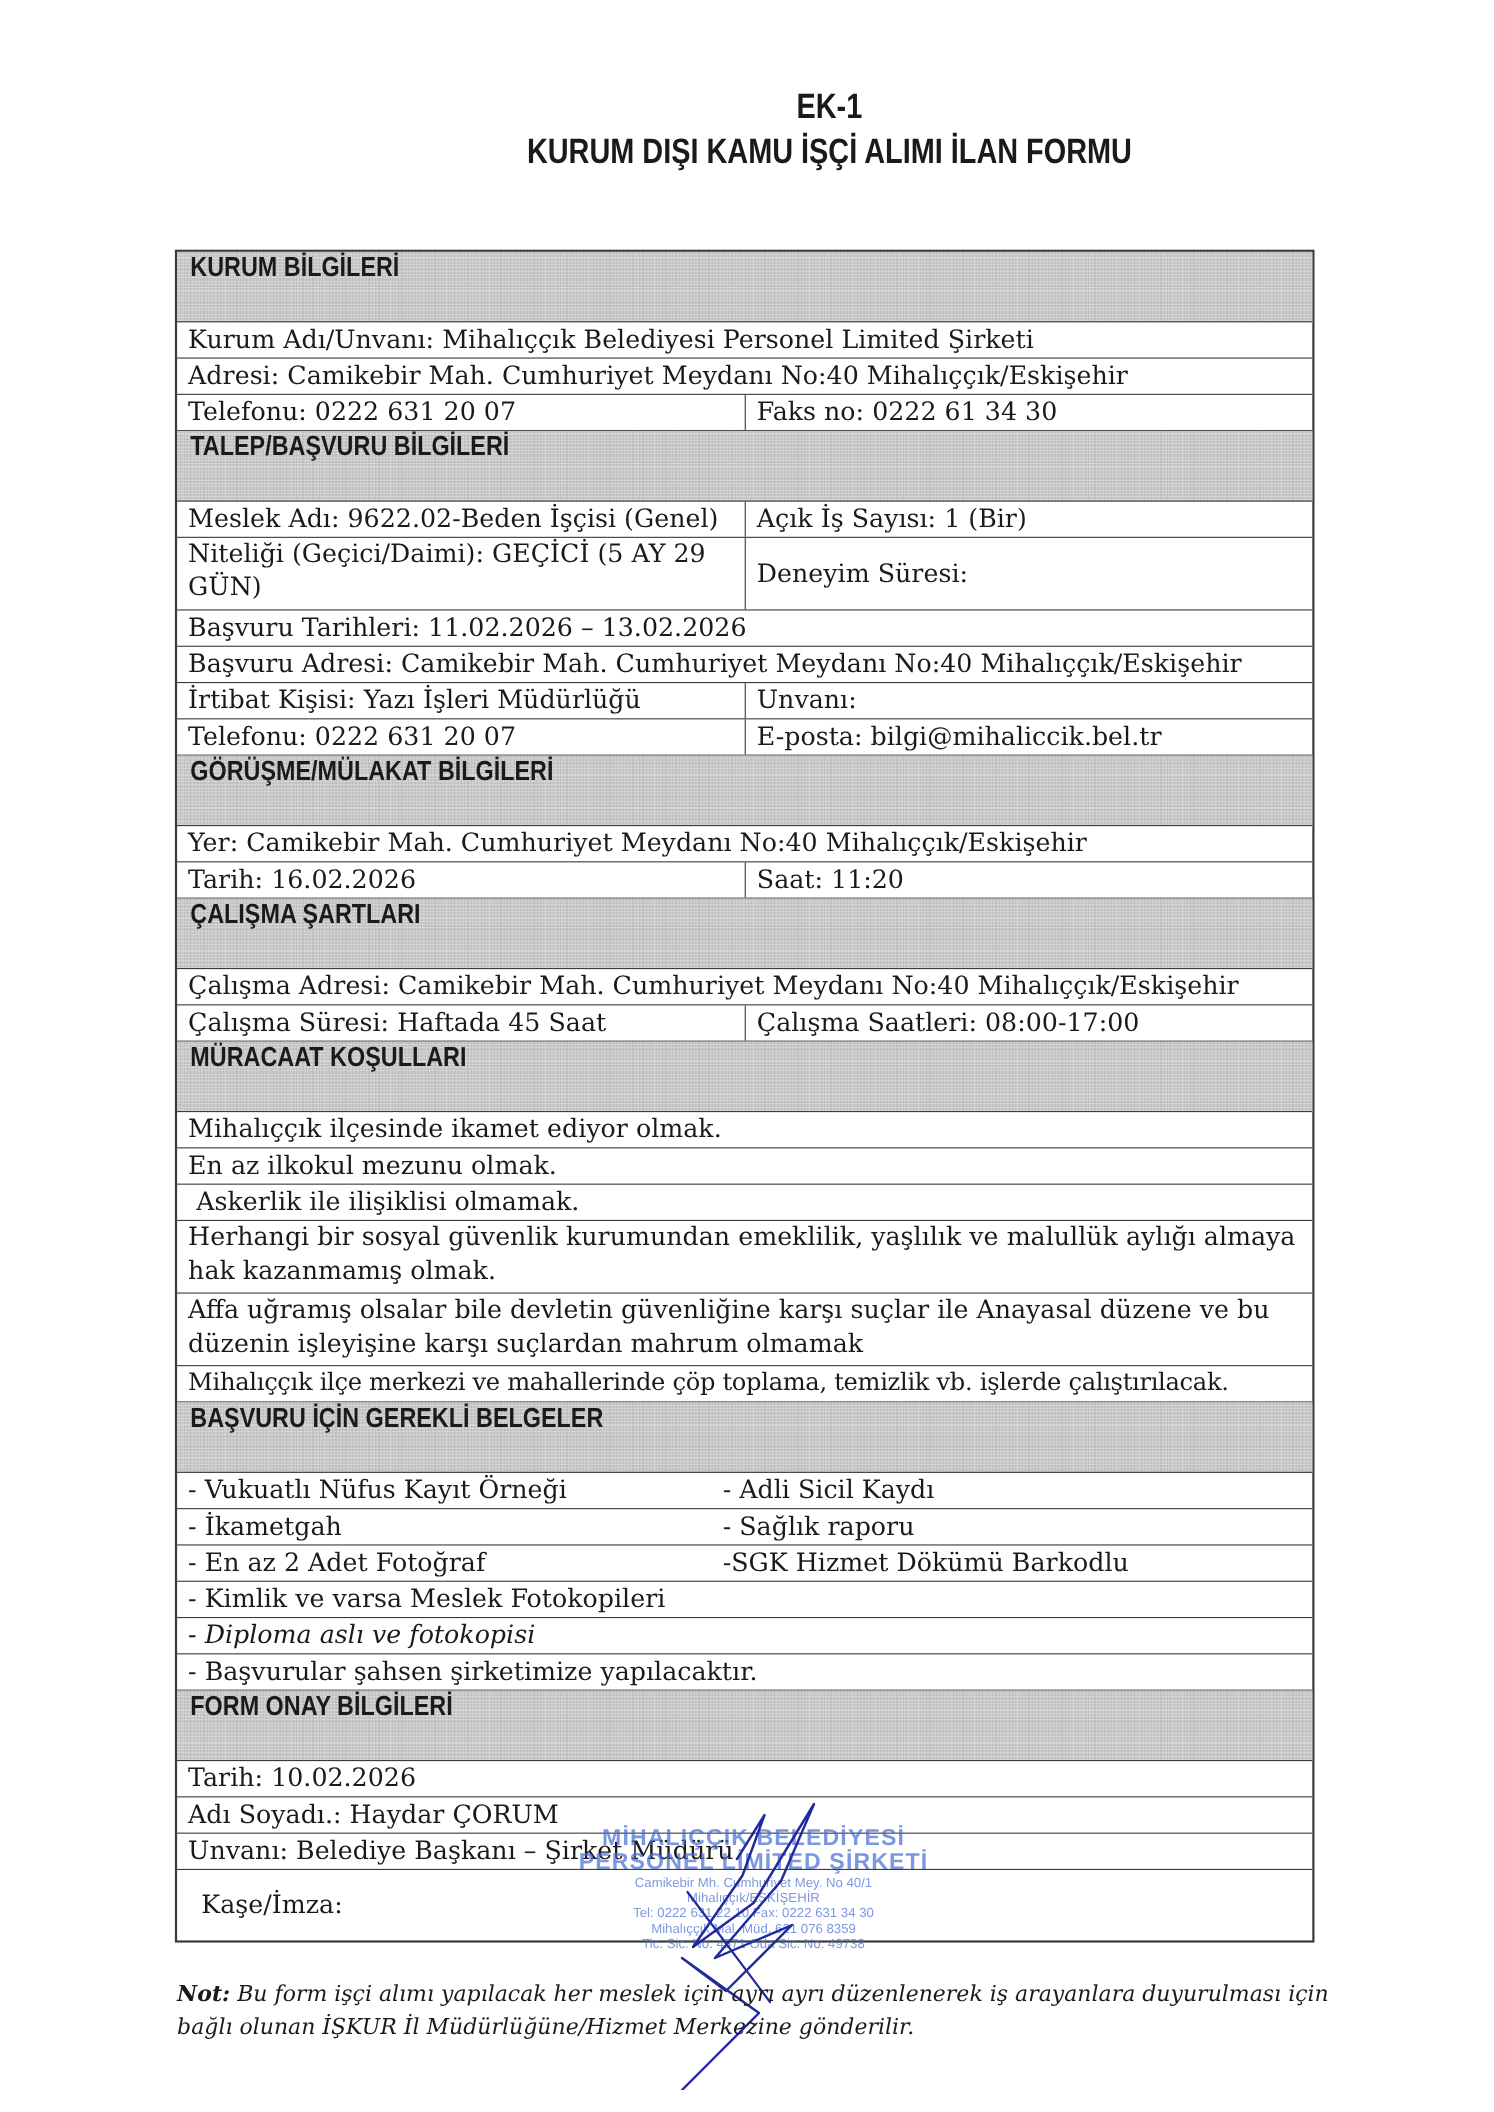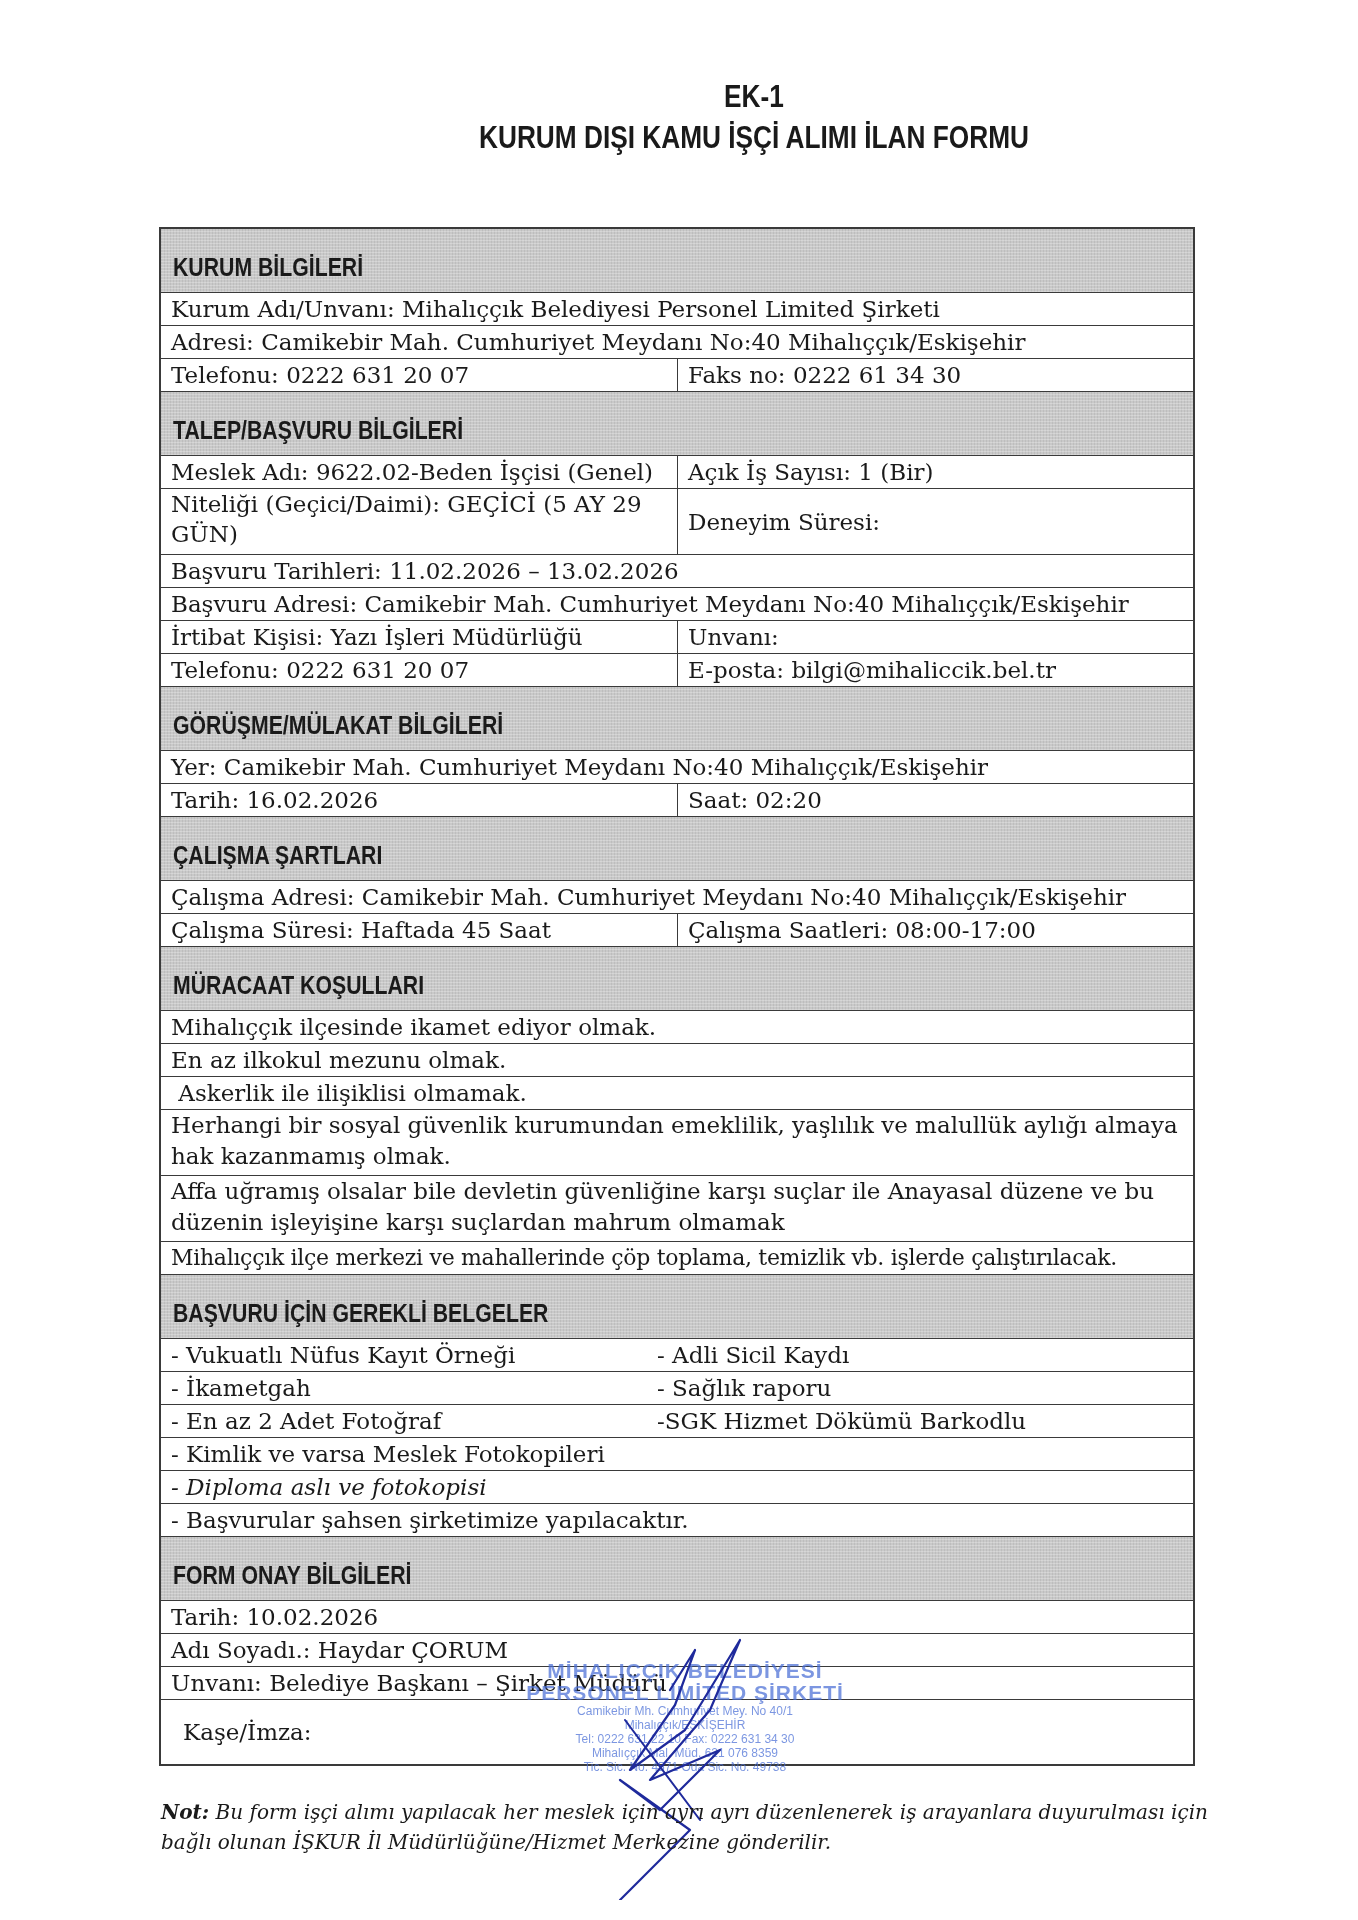--- a/index.html
+++ b/index.html
@@ -31,21 +31,21 @@
     .cell { padding: 0 10px; box-sizing: border-box; display: flex; align-items: center; }
     .cell.left { width: 517px; border-right: 1.5px solid #3a3a3a; }
     .cell.right { flex: 1; }
     .cell.full { flex: 1; }
     .section {
       height: 64px; border-bottom: 1.5px solid #3a3a3a;
       background-color: #c9c9c9;
       background-image:
         repeating-linear-gradient(0deg, rgba(255,255,255,0.25) 0px, rgba(255,255,255,0.25) 1px, transparent 1px, transparent 3px),
         repeating-linear-gradient(90deg, rgba(0,0,0,0.06) 0px, rgba(0,0,0,0.06) 1px, transparent 1px, transparent 3px);
-      display: flex; align-items: flex-end; padding: 0 12px 10px 12px; box-sizing: border-box;
+      display: flex; padding: 0 12px 10px 12px; box-sizing: border-box;
     }
     .section-title {
       font-family: "Liberation Sans", "DejaVu Sans", sans-serif;
       font-weight: bold; font-size: 25px; transform: scaleX(0.85); transform-origin: left center;
       white-space: nowrap;
     }
     .row.tall { min-height: 66px; }
     .row.tall .cell { align-items: flex-start; }
     .row.tall .cell.right { align-items: center; }
     .row.kase { min-height: 64px; margin-left: 12px; }
@@ -118,21 +118,21 @@
   </div>
 
   <div class="section">
     <span class="section-title">GÖRÜŞME/MÜLAKAT BİLGİLERİ</span>
   </div>
   <div class="row">
     <div class="cell full">Yer: Camikebir Mah. Cumhuriyet Meydanı No:40 Mihalıççık/Eskişehir</div>
   </div>
   <div class="row">
     <div class="cell left">Tarih: 16.02.2026</div>
-    <div class="cell right">Saat: 02:20</div>
+    <div class="cell right">Saat: 11:20</div>
   </div>
 
   <div class="section">
     <span class="section-title">ÇALIŞMA ŞARTLARI</span>
   </div>
   <div class="row">
     <div class="cell full">Çalışma Adresi: Camikebir Mah. Cumhuriyet Meydanı No:40 Mihalıççık/Eskişehir</div>
   </div>
   <div class="row">
     <div class="cell left">Çalışma Süresi: Haftada 45 Saat</div>

